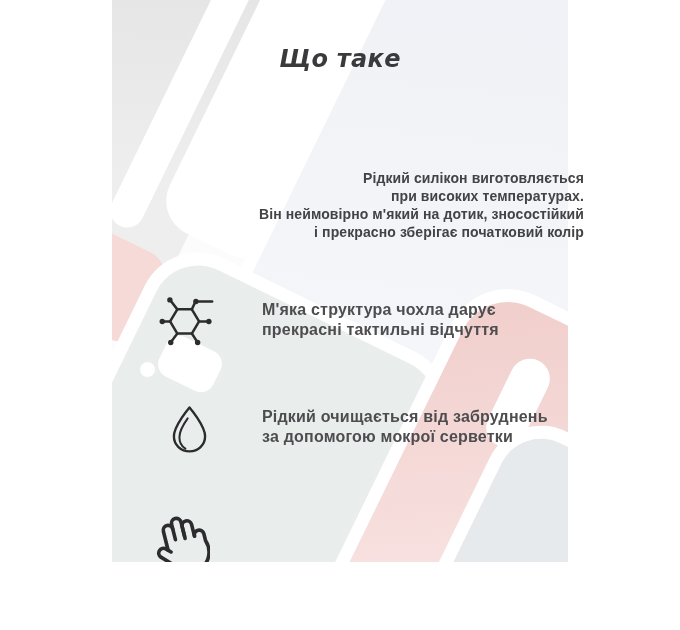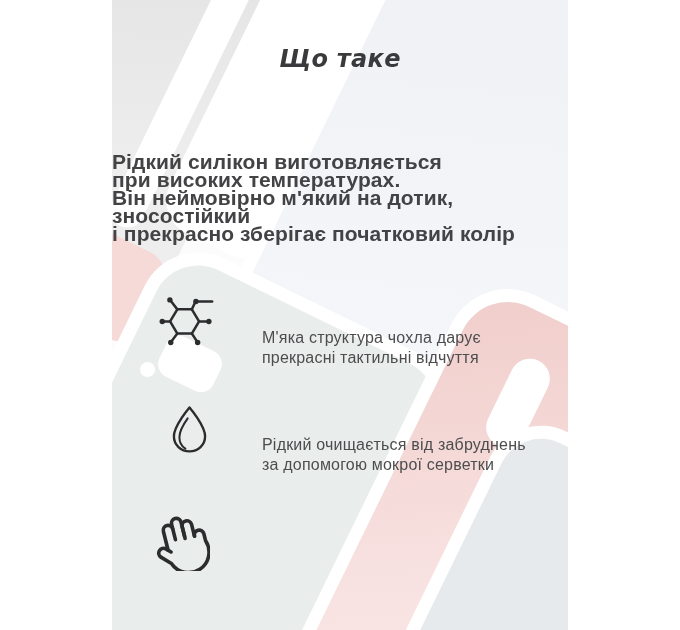--- a/index.html
+++ b/index.html
@@ -1,16 +1,16 @@
 <!DOCTYPE html>
 <html style="--background: #ffffff; --title-text: #3a3a3c; --body-text: #4d4d4f; --icon-stroke: #2c2c2e; --case-gray: #d6d6d6; --case-white: #ffffff; --case-blue: #eef0f5; --case-pale: #e9edec; --case-pink: #f5dad7; --case-pink-deep: #f0cdca; --case-red: #ecc0bc; --case-bluegray: #e7eaec;"><head>
 <meta charset="utf-8">
 <style>
   html,body{margin:0;padding:0;background:#ffffff;}
-  .stage{position:relative;width:680px;height:630px;background:var(--background,#ffffff);
+  .stage{position:relative;width:680px;height:562px;background:var(--background,#ffffff);
          font-family:"Liberation Sans","DejaVu Sans",sans-serif;overflow:hidden;}
 
   
   .bg{position:absolute;left:112px;top:0;width:456px;height:630px;overflow:hidden;background:#fcfcfd;}
   .case{position:absolute;transform:rotate(26deg);}
   .ring{box-shadow:0 0 0 13px var(--case-white,#ffffff);}
   .c-gray-tl{left:-160px;top:-300px;width:330px;height:610px;border-radius:40px;
              background:linear-gradient(155deg,var(--case-gray,#d6d6d6),#eeeeee 75%);}
   .c-white-a{left:96px;top:-230px;width:34px;height:480px;border-radius:17px;background:var(--case-white,#fff);}
   .c-white-b{left:150px;top:-250px;width:120px;height:520px;border-radius:36px;background:var(--case-white,#fff);}
@@ -29,30 +29,30 @@
              background:linear-gradient(150deg,var(--case-pink-deep,#f0cdca),#f8e3e2 55%,#f9e7e6);}
   .cut-pink{left:386px;top:356px;width:40px;height:94px;border-radius:20px;background:#fff;}
   .c-bluegray{left:330px;top:475px;width:300px;height:290px;border-radius:44px;background:var(--case-bluegray,#e7eaec);}
   .dot-top{left:160px;top:-6px;width:16px;height:16px;border-radius:50%;background:#fff;}
 
   
   .layer{position:absolute;left:112px;width:456px;}
   .title{top:46px;text-align:center;color:var(--title-text,#3a3a3c);
          font-family:"DejaVu Sans","Liberation Sans",sans-serif;
          font-style:italic;font-weight:800;font-size:24px;line-height:27px;letter-spacing:.3px;}
-  .intro{top:153px;text-align:left;color:#434345;font-weight:600;font-size:21px;line-height:18px;
-         letter-spacing:.1px;white-space:pre-line;margin:0;}
+  .intro{top:153px;text-align:right;color:#434345;font-weight:600;font-size:14px;line-height:18px;
+         letter-spacing:.1px;white-space:pre-line;margin:16px;}
   .feature{position:absolute;left:112px;width:456px;height:86px;}
   .f1{top:291px}.f2{top:398px}.f3{top:508px}
   .icon{position:absolute;display:block;}
   .f1 .icon{left:46px;top:0;width:58px;height:58px;}
   .f2 .icon{left:50px;top:3px;width:55px;height:55px;}
   .f3 .icon{left:40px;top:5px;width:58px;height:58px;}
   .ftext{position:absolute;left:150px;top:9px;width:300px;color:var(--body-text,#4e4e50);
-         font-weight:400;font-size:16px;line-height:20px;letter-spacing:.2px;white-space:pre-line;margin-top:28px;}
+         font-weight:700;font-size:16px;line-height:20px;letter-spacing:.2px;white-space:pre-line;}
   .icon svg .ln{fill:none;stroke:var(--icon-stroke,#2c2c2e);stroke-linecap:round;stroke-linejoin:round;}
   .icon svg .dot{fill:var(--icon-stroke,#2c2c2e);stroke:none;}
 </style>
 </head>
 <body>
 
 <div class="stage">
 
   <div class="bg">
     <div class="case c-gray-tl"></div>

